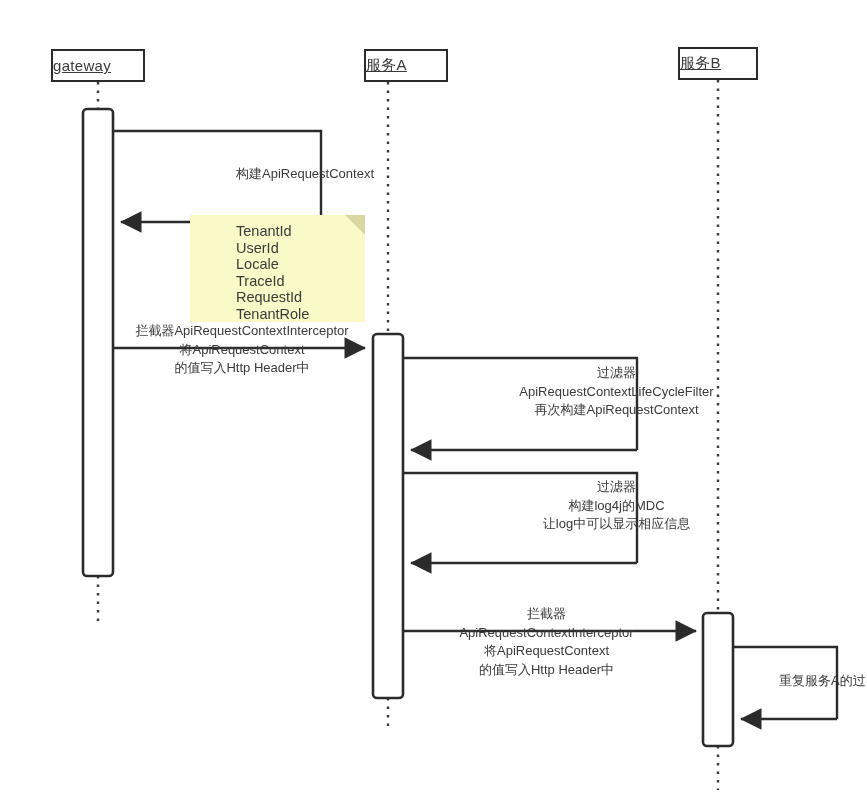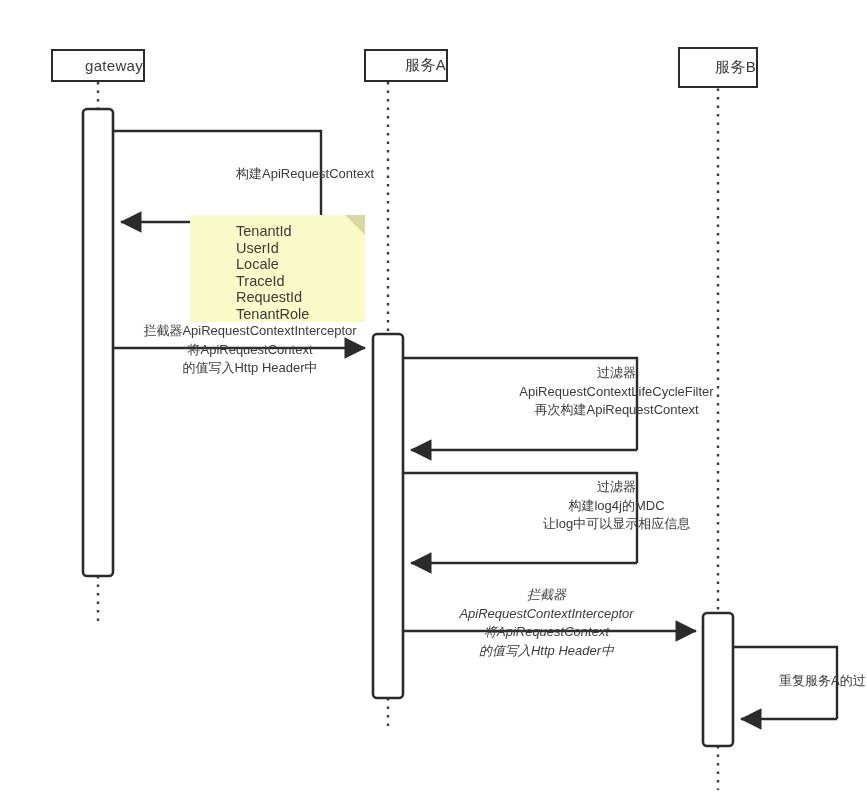--- a/index.html
+++ b/index.html
@@ -24,24 +24,25 @@
     width: 867px;
     height: 803px;
   }
   .lifeline-box {
     position: absolute;
     border: 2px solid #2b2b2b;
     background: #ffffff;
     box-sizing: border-box;
     display: flex;
     align-items: center;
-    justify-content: flex-end;
+    justify-content: flex-start;
     font-size: 15px;
     color: #3a3a3a;
     letter-spacing: 0.3px;
+    text-decoration: underline;
   }
   .note-box {
     position: absolute;
     background: #fafac8;
     box-sizing: border-box;
     padding: 8px 0 6px 18px;
     font-size: 14.5px;
     line-height: 16.6px;
     color: #3a3a3a;
   }
@@ -124,57 +125,57 @@
   </svg>
 
   <div class="lifeline-box" style="left:51px; top:49px; width:94px; height:33px;">
     <span>gateway</span>
   </div>
 
   <div class="lifeline-box" style="left:364px; top:49px; width:84px; height:33px;">
     <span>服务A</span>
   </div>
 
-  <div class="lifeline-box" style="left:678px; top:47px; width:80px; height:41px;">
+  <div class="lifeline-box" style="left:678px; top:47px; width:80px; height:33px;">
     <span>服务B</span>
   </div>
 
   <div class="note-box" style="left:190px; top:215px; width:175px; height:107px;padding-left:46px;">
     <span class="note-fold"></span>
     <div class="note-line">TenantId</div>
     <div class="note-line">UserId</div>
     <div class="note-line">Locale</div>
     <div class="note-line">TraceId</div>
     <div class="note-line">RequestId</div>
     <div class="note-line">TenantRole</div>
   </div>
 
   <div class="msg-label left" style="left:236px; top:165px;">
     <div>构建ApiRequestContext</div>
   </div>
 
-  <div class="msg-label center" style="left:123px; top:322px; width:254px;">
+  <div class="msg-label center" style="left:115px; top:322px; width:254px;">
     <div>拦截器ApiRequestContextInterceptor</div>
     <div>将ApiRequestContext</div>
     <div>的值写入Http Header中</div>
   </div>
 
   <div class="msg-label center" style="left:494px; top:364px; width:245px;">
     <div>过滤器</div>
     <div>ApiRequestContextLifeCycleFilter</div>
     <div>再次构建ApiRequestContext</div>
   </div>
 
   <div class="msg-label center" style="left:494px; top:478px; width:245px;">
     <div>过滤器</div>
     <div>构建log4j的MDC</div>
     <div>让log中可以显示相应信息</div>
   </div>
 
-  <div class="msg-label center" style="left:425px; top:586px; width:243px;font-style:italic;">
+  <div class="msg-label center" style="left:425px; top:605px; width:243px;">
     <div>拦截器</div>
     <div>ApiRequestContextInterceptor</div>
     <div>将ApiRequestContext</div>
     <div>的值写入Http Header中</div>
   </div>
 
   <div class="msg-label left" style="left:779px; top:672px;">
     <div>重复服务A的过</div>
   </div>
 

